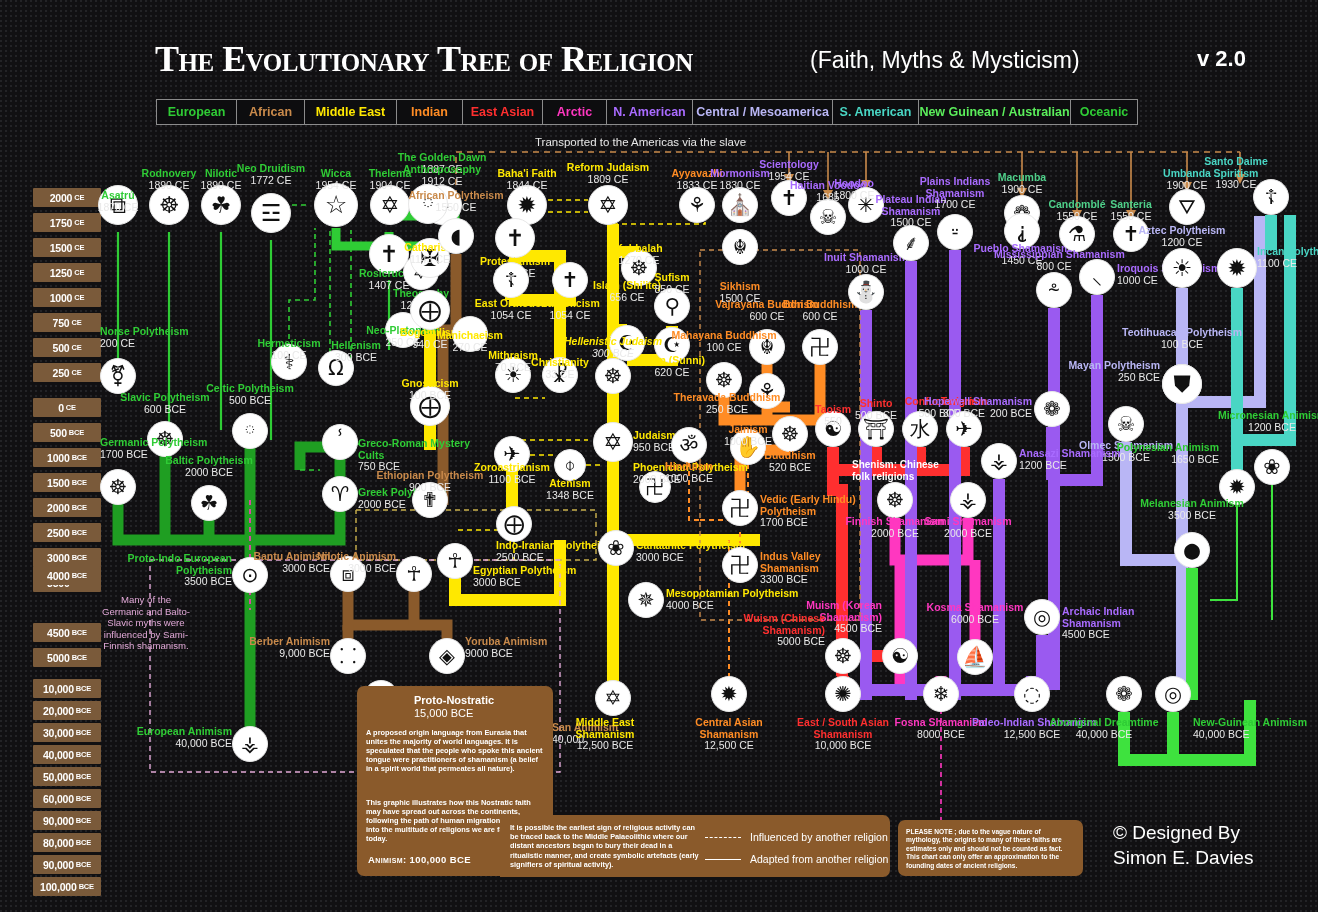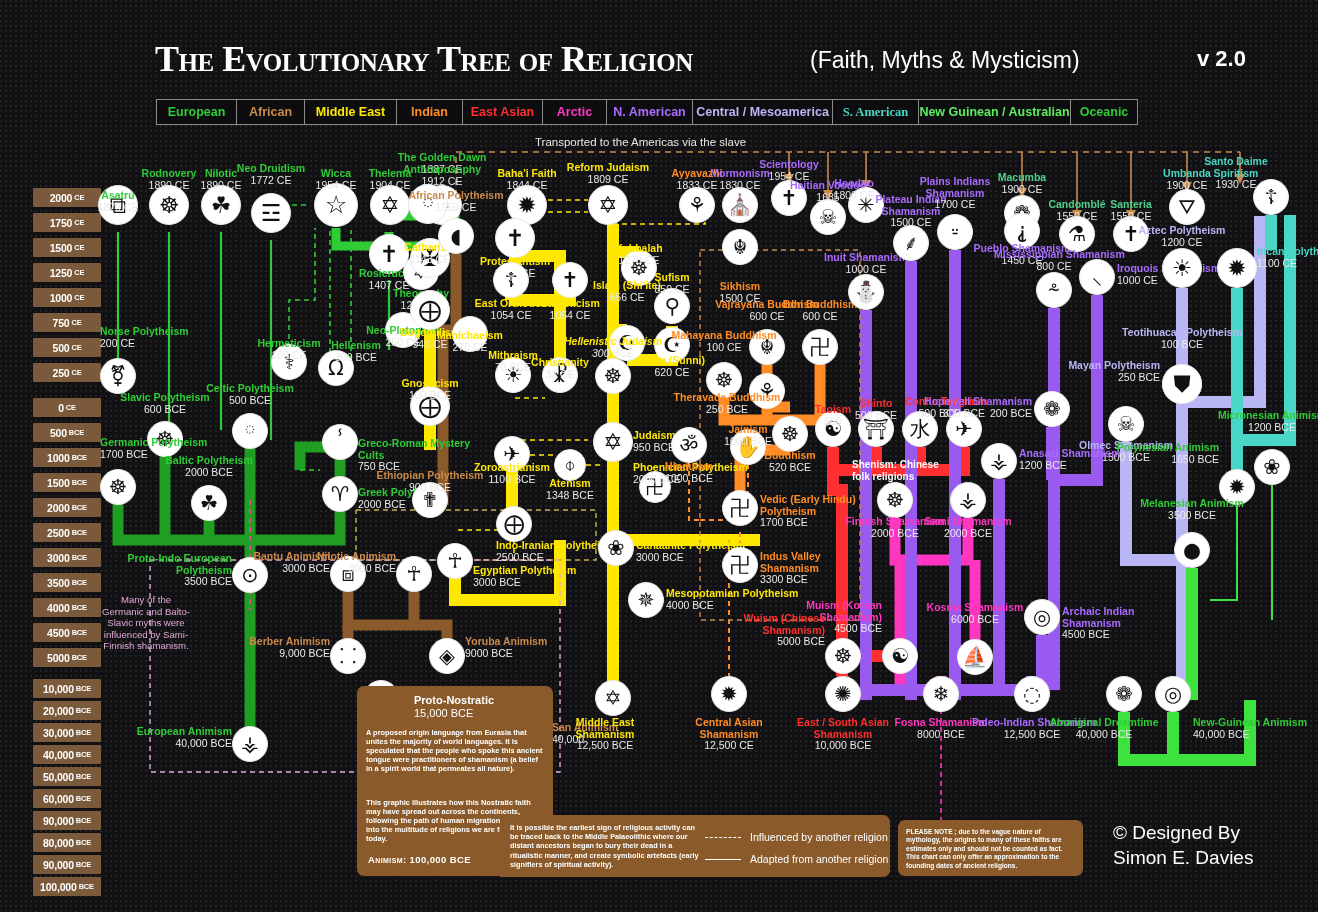--- a/index.html
+++ b/index.html
@@ -356,21 +356,21 @@
 
   <div id="legend">
       <div class="leg" style="color: rgb(47, 204, 53); width: 80px;">European</div>
       <div class="leg" style="color: rgb(201, 138, 75); width: 68px;">African</div>
       <div class="leg" style="color: rgb(255, 232, 0); width: 92px;">Middle East</div>
       <div class="leg" style="color: rgb(255, 140, 36); width: 66px;">Indian</div>
       <div class="leg" style="color: rgb(255, 47, 47); width: 80px;">East Asian</div>
       <div class="leg" style="color: rgb(255, 55, 192); width: 64px;">Arctic</div>
       <div class="leg" style="color: rgb(169, 107, 255); width: 86px;">N. American</div>
       <div class="leg" style="color: rgb(185, 182, 245); width: 140px;">Central / Mesoamerica</div>
-      <div class="leg" style="color: rgb(73, 214, 196); width: 86px; font-family: Liberation Serif, serif;">S. American</div>
+      <div class="leg" style="color: rgb(73, 214, 196); width: 86px;">S. American</div>
       <div class="leg" style="color: rgb(91, 238, 91); width: 152px;">New Guinean / Australian</div>
       <div class="leg" style="color: rgb(47, 204, 53); width: 66px;">Oceanic</div>
     </div>
 
   <div id="timeline">
       <div class="tlab" style="top: 188px;">
         <span>2000</span>
         <span class="era">CE</span>
       </div>
       <div class="tlab" style="top: 213px;">
@@ -426,21 +426,21 @@
         <span class="era">BCE</span>
       </div>
       <div class="tlab" style="top: 548px;">
         <span>3000</span>
         <span class="era">BCE</span>
       </div>
       <div class="tlab" style="top: 573px;">
         <span>3500</span>
         <span class="era">BCE</span>
       </div>
-      <div class="tlab" style="top: 598px;">
+      <div class="tlab" style="top: 566px;">
         <span>4000</span>
         <span class="era">BCE</span>
       </div>
       <div class="tlab" style="top: 623px;">
         <span>4500</span>
         <span class="era">BCE</span>
       </div>
       <div class="tlab" style="top: 648px;">
         <span>5000</span>
         <span class="era">BCE</span>

